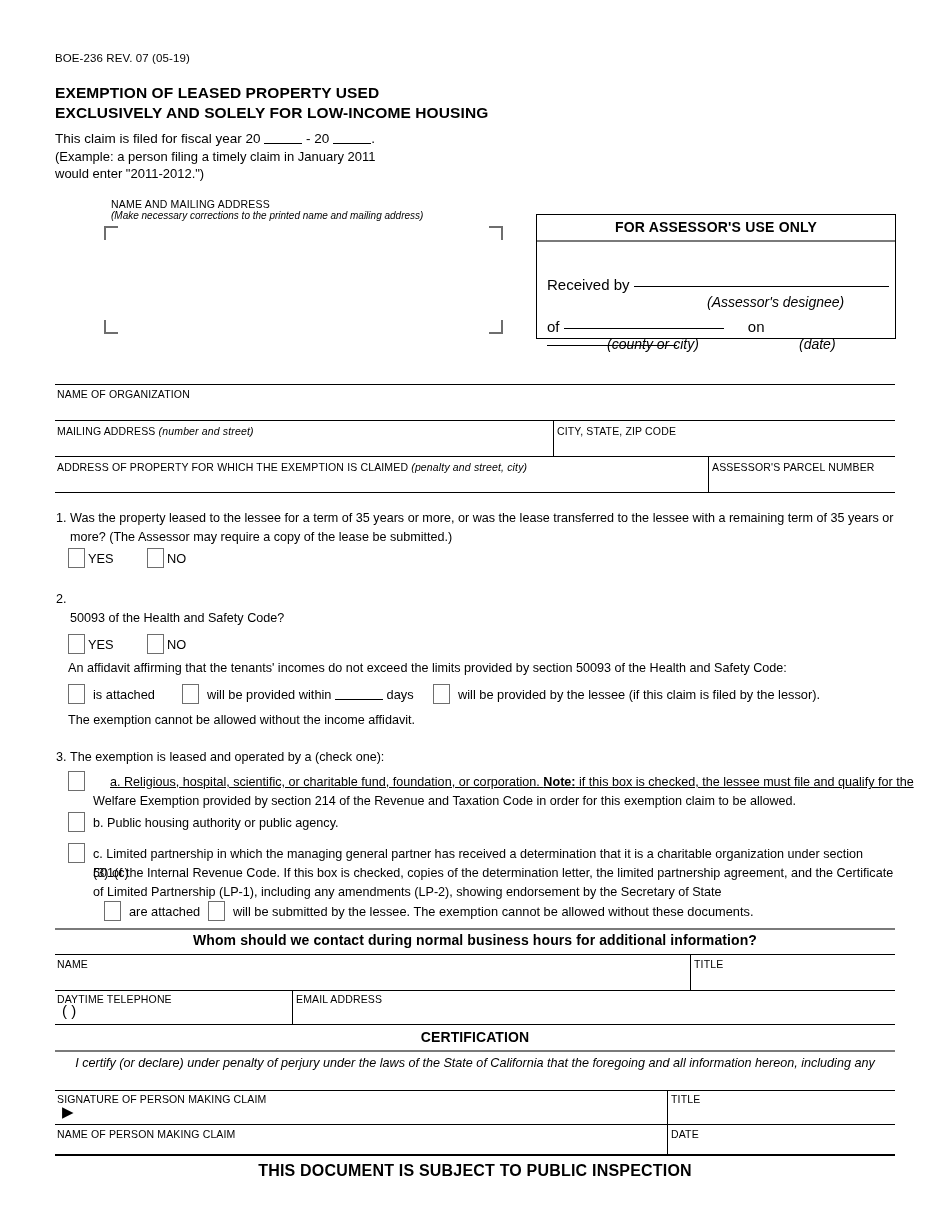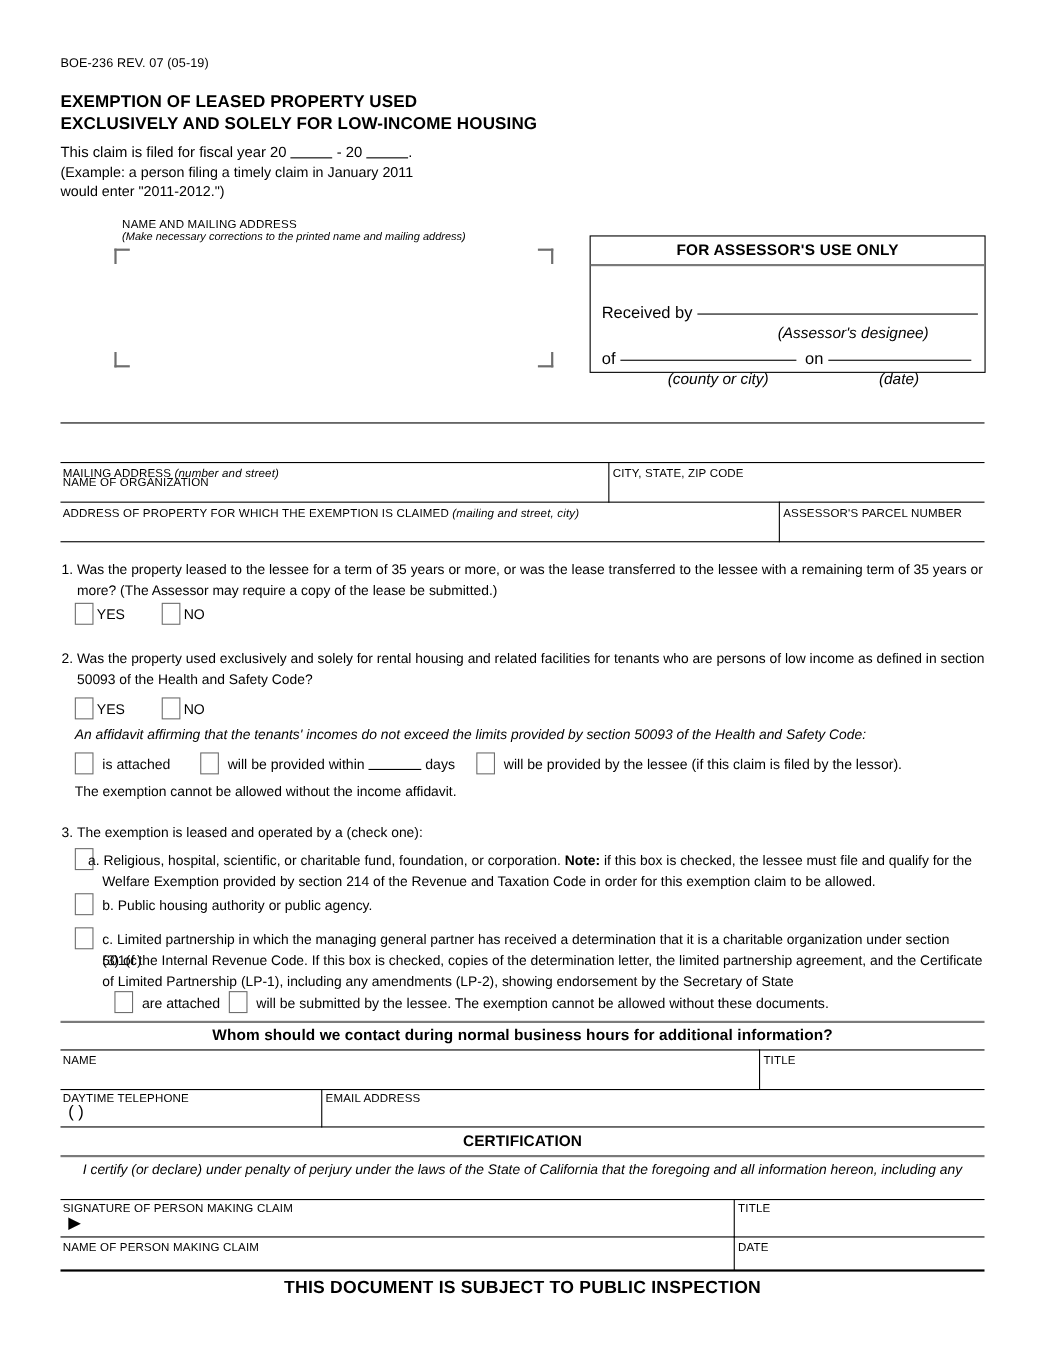--- a/index.html
+++ b/index.html
@@ -235,89 +235,88 @@
     <div class="assessor-body">
       <div class="ab-row1">
         <span>Received by</span>
         <span class="rule" style="width:255px"></span>
       </div>
       <div class="tiny-it" style="left:170px; top:52px;">(Assessor's designee)</div>
 
       <div class="ab-row2">
         <span>of</span>
         <span class="rule" style="width:160px"></span>
-        <span style="margin-left:4px">on</span>
+        <span style="margin-left:20px">on</span>
         <span class="rule" style="width:130px"></span>
       </div>
       <div class="tiny-it" style="left:70px; top:94px;">(county or city)</div>
       <div class="tiny-it" style="left:262px; top:94px;">(date)</div>
     </div>
   </div>
 
   <div class="hline" style="left:55px; top:384px; width:840px;"></div>
-  <div class="fld-label" style="left:57px; top:388px;margin-top:45px;">NAME OF ORGANIZATION</div>
+  <div class="fld-label" style="left:57px; top:388px;">NAME OF ORGANIZATION</div>
 
   <div class="hline" style="left:55px; top:420px; width:840px;"></div>
   <div class="fld-label" style="left:57px; top:425px;">
     <span>MAILING ADDRESS</span>
     <i>(number and street)</i>
   </div>
   <div class="vline" style="left:553px; top:420px; height:37px;"></div>
   <div class="fld-label" style="left:557px; top:425px;">CITY, STATE, ZIP CODE</div>
 
   <div class="hline" style="left:55px; top:456px; width:840px;"></div>
   <div class="fld-label" style="left:57px; top:461px;">
     <span>ADDRESS OF PROPERTY FOR WHICH THE EXEMPTION IS CLAIMED</span>
-    <i>(mailing and street, city)</i>
+    <i>(penalty and street, city)</i>
   </div>
   <div class="vline" style="left:708px; top:456px; height:37px;"></div>
   <div class="fld-label" style="left:712px; top:461px;">ASSESSOR'S PARCEL NUMBER</div>
 
   <div class="hline" style="left:55px; top:492px; width:840px;"></div>
 
   <div class="qtext" style="left:56px; top:509px;">1.</div>
   <div class="qtext" style="left:70px; top:509px; width:830px;">Was the property leased to the lessee for a term of 35 years or more, or was the lease transferred to the lessee with a remaining term of 35 years or</div>
   <div class="qtext" style="left:70px; top:528px; width:830px;">more? (The Assessor may require a copy of the lease be submitted.)</div>
 
   <div class="cbox" style="left:68px; top:548px;"></div>
   <div class="cbox-lab" style="left:88px; top:551px;">YES</div>
   <div class="cbox" style="left:147px; top:548px;"></div>
   <div class="cbox-lab" style="left:167px; top:551px;">NO</div>
 
   <div class="qtext" style="left:56px; top:590px;">2.</div>
-  <div class="qtext" style="left:70px; top:590px; width:830px;">Was the property used exclusively and solely for rental housing and related facilities for tenants who are persons of low income as defined in section</div>
   <div class="qtext" style="left:70px; top:609px; width:830px;">50093 of the Health and Safety Code?</div>
 
   <div class="cbox" style="left:68px; top:634px;"></div>
   <div class="cbox-lab" style="left:88px; top:637px;">YES</div>
   <div class="cbox" style="left:147px; top:634px;"></div>
   <div class="cbox-lab" style="left:167px; top:637px;">NO</div>
 
-  <div class="qtext" style="left:68px; top:659px; width:830px;font-style:italic;">An affidavit affirming that the tenants' incomes do not exceed the limits provided by section 50093 of the Health and Safety Code:</div>
+  <div class="qtext" style="left:68px; top:659px; width:830px;">An affidavit affirming that the tenants' incomes do not exceed the limits provided by section 50093 of the Health and Safety Code:</div>
 
   <div class="cbox" style="left:68px; top:684px;"></div>
   <div class="cbox-lab" style="left:93px; top:687px;">is attached</div>
 
   <div class="cbox" style="left:182px; top:684px;"></div>
   <div class="cbox-lab" style="left:207px; top:687px;">
     <span>will be provided within</span>
     <span class="blankline"></span>
     <span>days</span>
   </div>
 
   <div class="cbox" style="left:433px; top:684px;"></div>
   <div class="cbox-lab" style="left:458px; top:687px;">will be provided by the lessee (if this claim is filed by the lessor).</div>
 
   <div class="qtext" style="left:68px; top:711px; width:830px;">The exemption cannot be allowed without the income affidavit.</div>
 
   <div class="qtext" style="left:56px; top:748px;">3.</div>
   <div class="qtext" style="left:70px; top:748px; width:830px;">The exemption is leased and operated by a (check one):</div>
 
   <div class="cbox" style="left:68px; top:771px;"></div>
-  <div class="qtext" style="left:80px; top:773px; width:805px;">
+  <div class="qtext" style="left:110px; top:773px; width:805px;text-decoration:underline;">
     <span>a. Religious, hospital, scientific, or charitable fund, foundation, or corporation. </span><b>Note:</b><span> if this box is checked, the lessee must file and qualify for the</span>
   </div>
   <div class="qtext" style="left:93px; top:792px; width:805px;">Welfare Exemption provided by section 214 of the Revenue and Taxation Code in order for this exemption claim to be allowed.</div>
 
   <div class="cbox" style="left:68px; top:812px;"></div>
   <div class="qtext" style="left:93px; top:814px; width:805px;">b. Public housing authority or public agency.</div>
 
   <div class="cbox" style="left:68px; top:843px;"></div>
   <div class="qtext" style="left:93px; top:845px; width:805px;">c. Limited partnership in which the managing general partner has received a determination that it is a charitable organization under section 501(c)</div>
   <div class="qtext" style="left:93px; top:864px; width:805px;">(3) of the Internal Revenue Code. If this box is checked, copies of the determination letter, the limited partnership agreement, and the Certificate</div>

